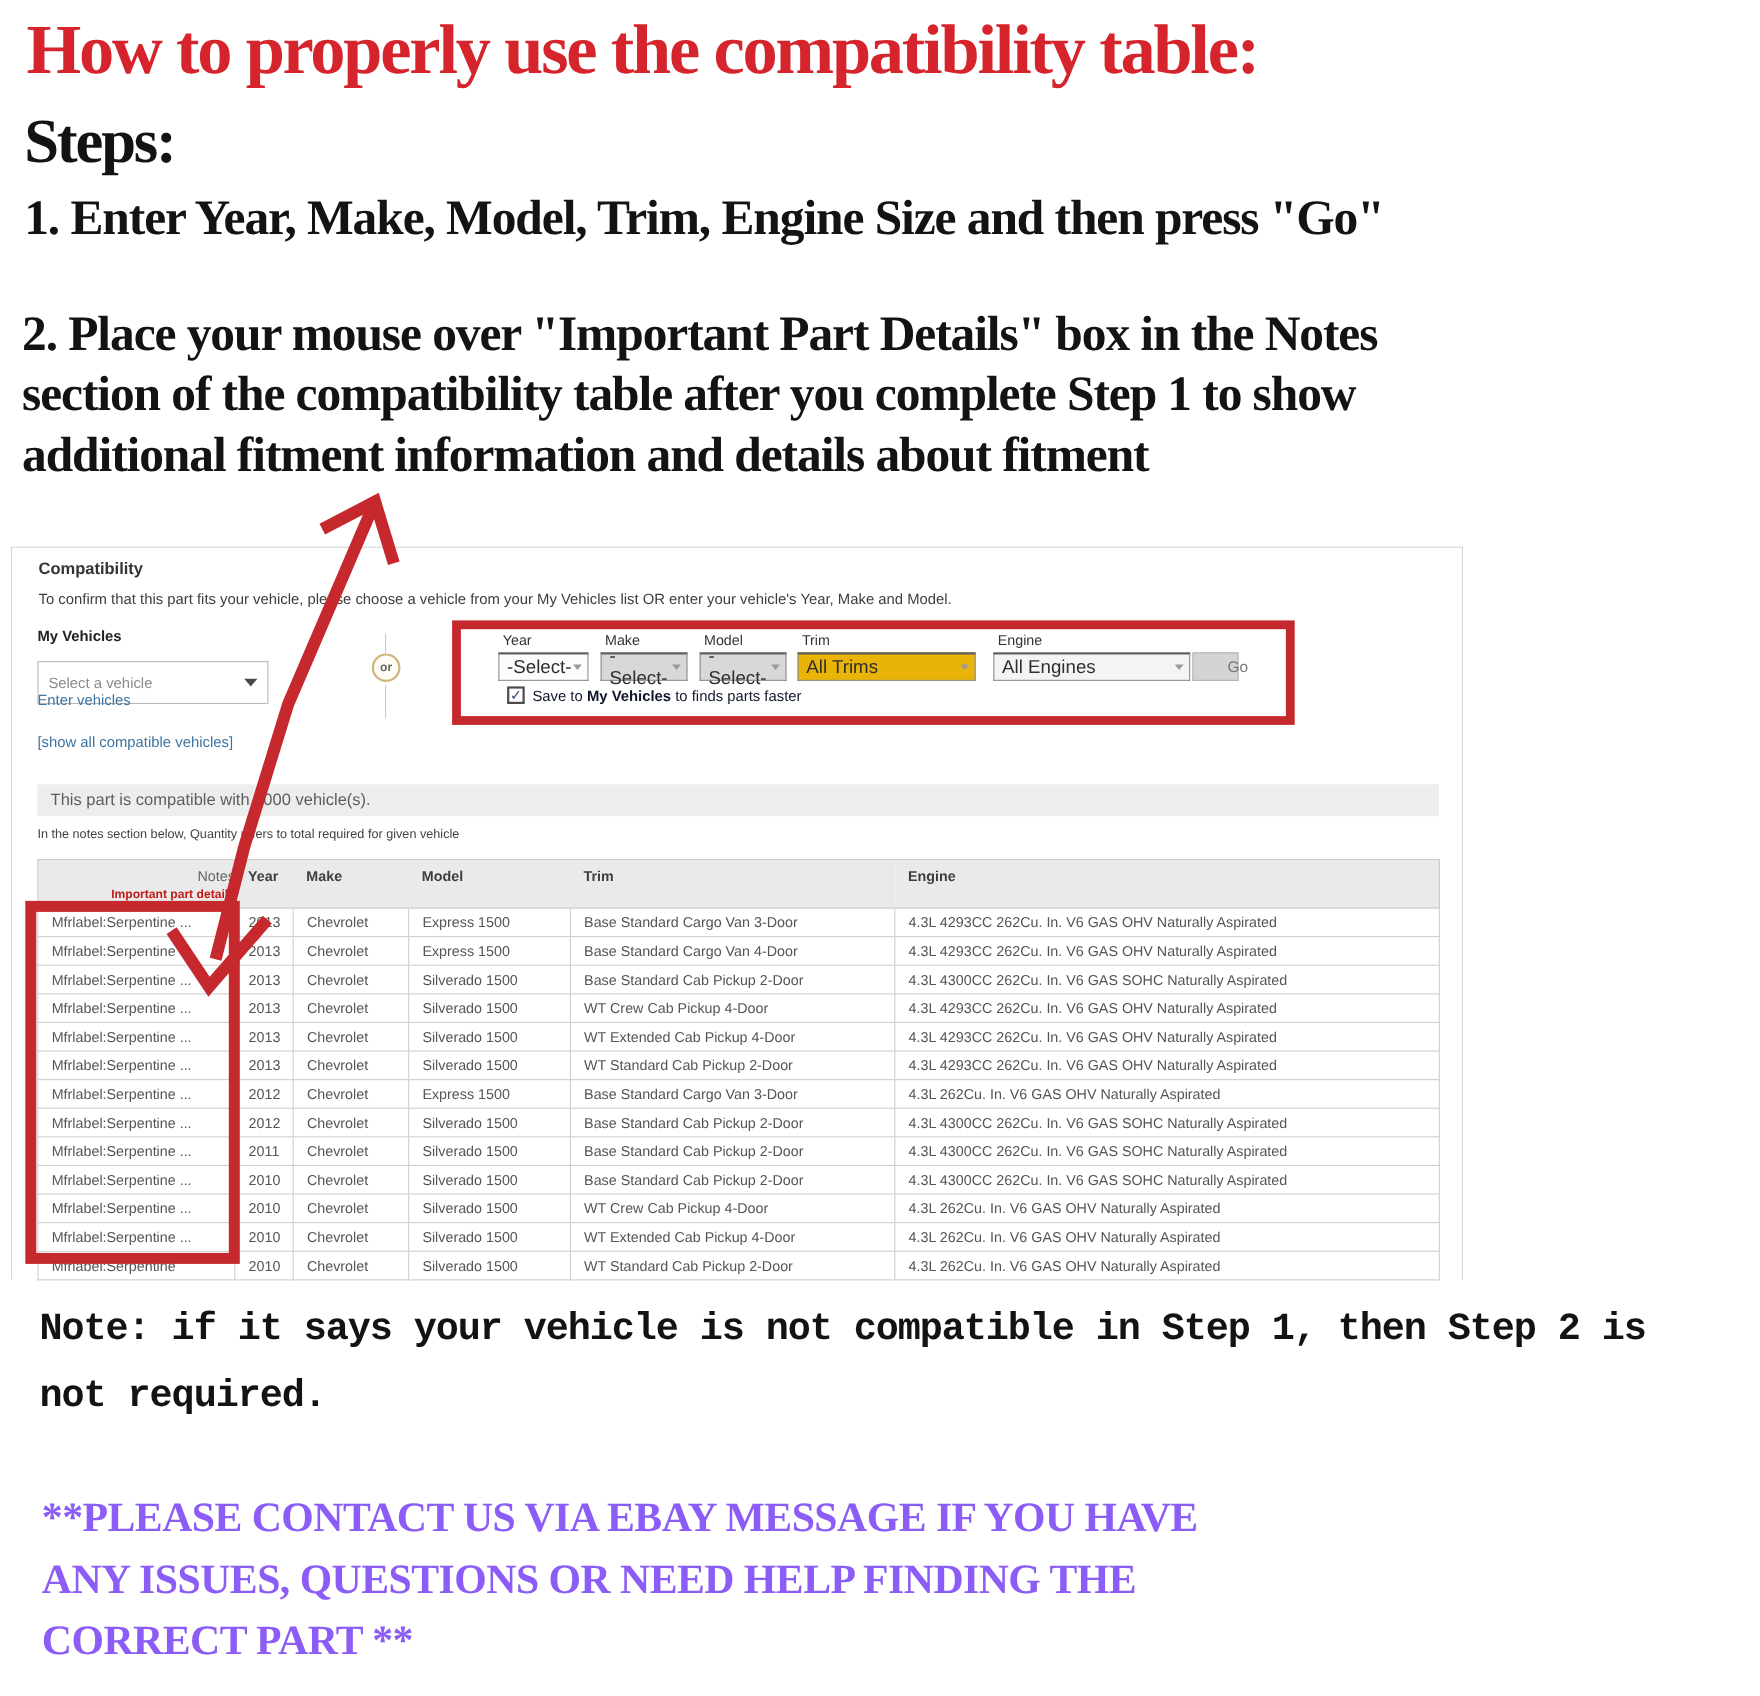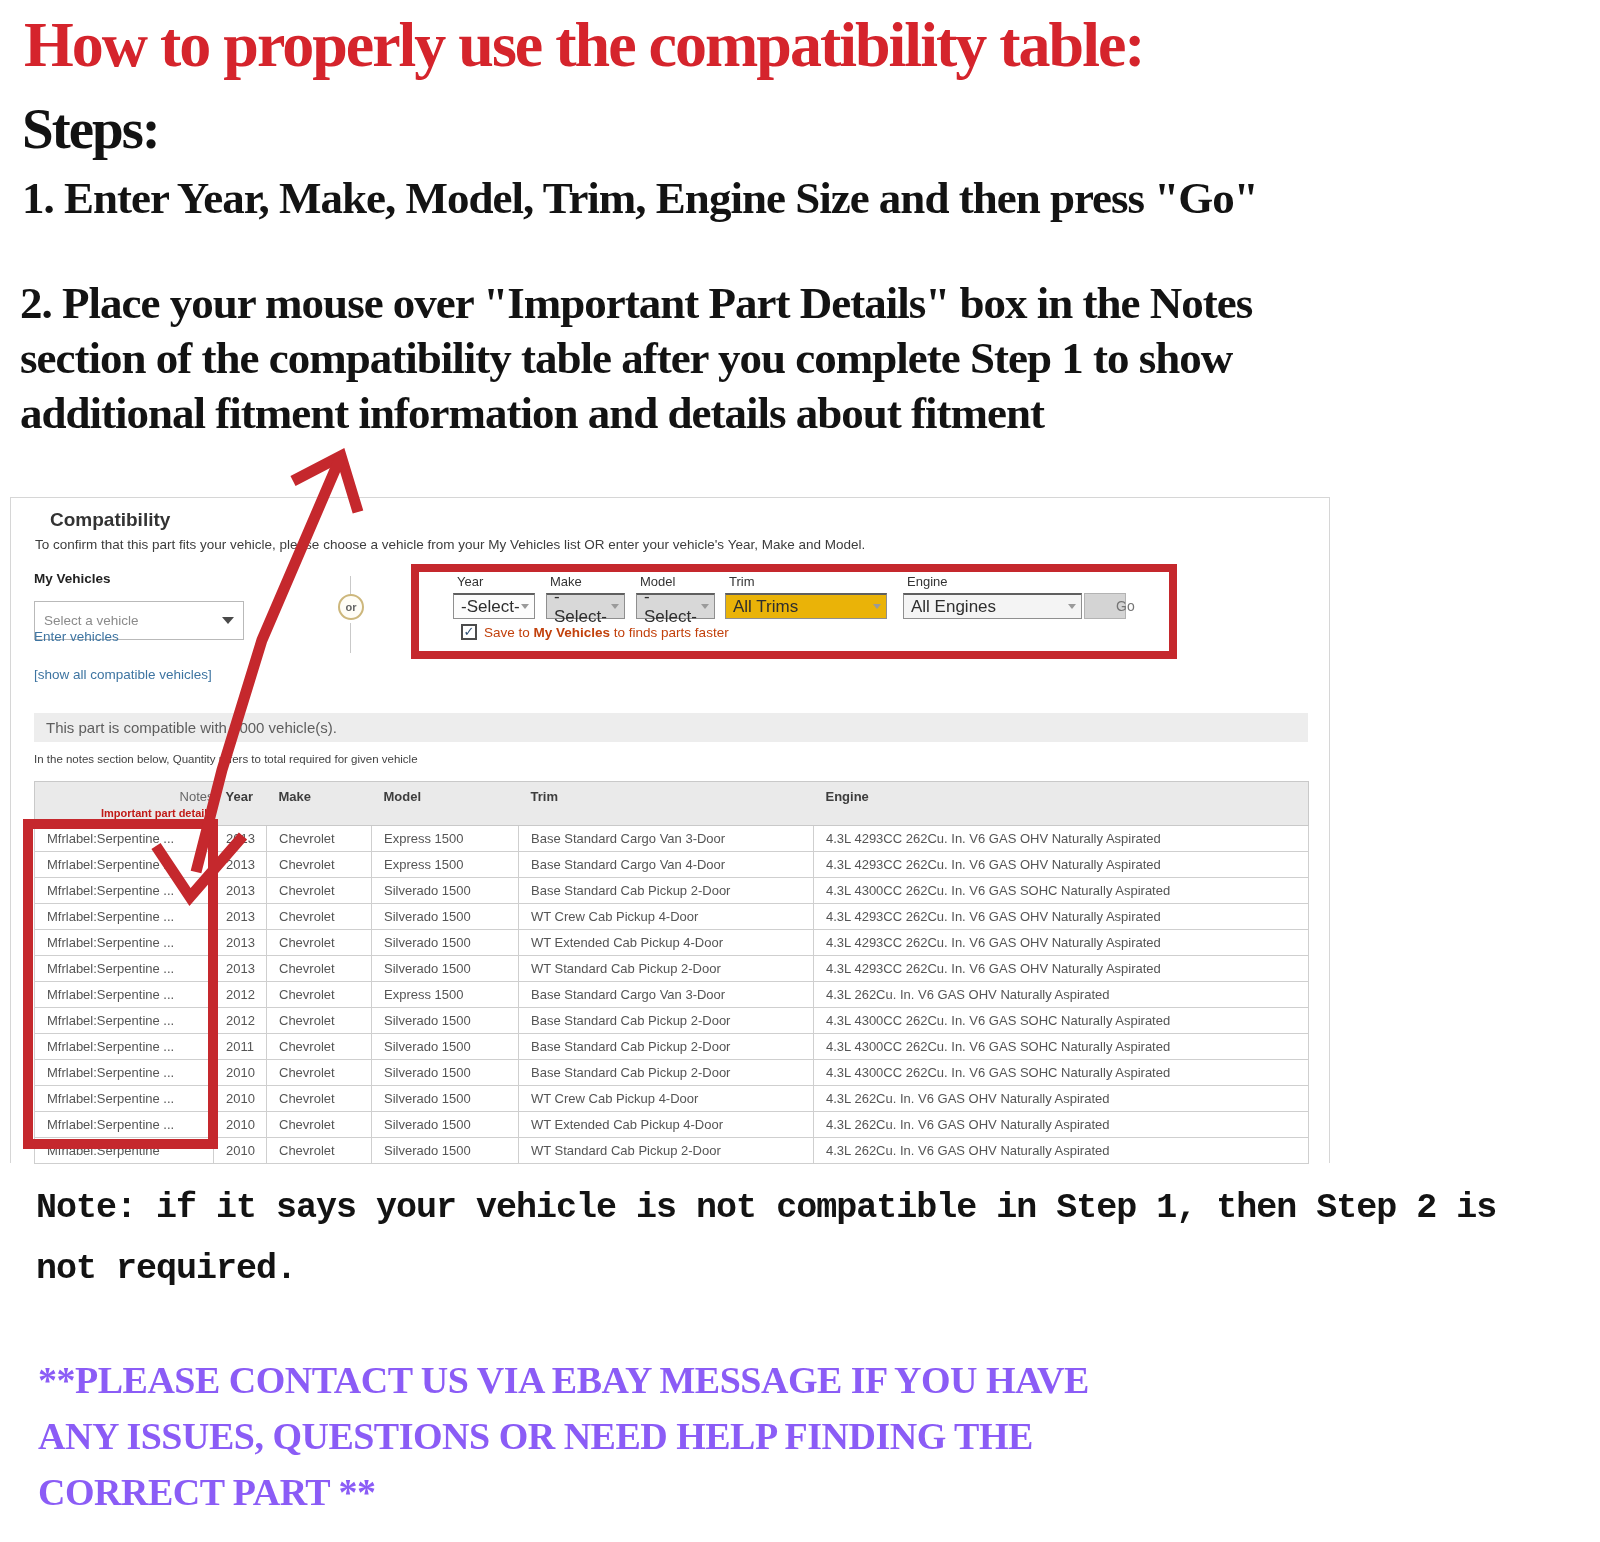--- a/index.html
+++ b/index.html
@@ -13,21 +13,21 @@
   #steps-heading{left:22px;top:96px;font-size:57px;letter-spacing:-2px;color:#131313;}
   #step1-text{left:22px;top:172px;font-size:45px;letter-spacing:-1px;color:#131313;white-space:nowrap;}
   #step2-text{left:20px;top:276px;font-size:45px;line-height:55px;letter-spacing:-1px;color:#131313;white-space:pre-line;}
   #note-text{left:36px;top:1178px;font-size:35px;line-height:61px;letter-spacing:-1px;color:#131313;white-space:pre-line;font-family:Liberation Mono, monospace;}
   #contact-text{left:38px;top:1352px;font-size:38px;line-height:56px;letter-spacing:-0.5px;color:#8b5cf6;white-space:pre-line;}
 
   
   #widget{left:10px;top:497px;width:1318px;height:665px;background:#fff;
           border:1px solid #d6d6d6;border-bottom:none;}
   #widget .abs{position:absolute;}
-  .w-title{left:39px;top:11px;font-size:19px;font-weight:bold;color:#333;}
+  .w-title{left:24px;top:11px;font-size:15px;font-weight:bold;color:#333;}
   .w-desc{left:24px;top:39px;font-size:13.5px;color:#3d3d3d;white-space:nowrap;}
   .mv-label{left:23px;top:73px;font-size:13.5px;font-weight:bold;color:#222;}
   .mv-select{left:23px;top:103px;width:210px;height:39px;background:#fff;border:1px solid #b9b9b9;
              box-sizing:border-box;display:flex;align-items:center;justify-content:space-between;
              padding:0 9px;cursor:pointer;}
   .mv-text{font-size:13.5px;color:#8b8b8b;}
   .tri-down{width:0;height:0;border-left:6px solid transparent;border-right:6px solid transparent;
             border-top:7px solid #4a4a4a;}
   .w-link{font-size:13.5px;color:#3d74a1;text-decoration:none;cursor:pointer;}
   #manage-link{left:23px;top:131px;}
@@ -47,21 +47,21 @@
   .fld1 .f-label{left:446px;} .fld1 .f-select{left:442px;width:82px;background:#fcfcfc;}
   .fld2 .f-label{left:539px;} .fld2 .f-select{left:535px;width:79px;background:#d8d8d8;}
   .fld3 .f-label{left:629px;} .fld3 .f-select{left:625px;width:79px;background:#d8d8d8;}
   .fld4 .f-label{left:718px;} .fld4 .f-select{left:714px;width:162px;background:#eab308;}
   .fld5 .f-label{left:896px;} .fld5 .f-select{left:892px;width:179px;background:#f4f4f4;}
   .go-btn{left:1073px;top:95px;width:42px;height:26px;box-sizing:border-box;background:#d4d4d4;
           border:1px solid #b3b3b3;color:#757575;font-size:14px;text-align:center;line-height:24px;cursor:pointer;padding-left:31px;}
   .save-row{left:450px;top:126px;display:flex;align-items:center;gap:7px;}
   .chk{width:16px;height:16px;box-sizing:border-box;border:2px solid #4c4c4c;background:#fff;
        font-size:13px;line-height:12px;text-align:center;color:#2f4f73;cursor:pointer;}
-  .save-txt{font-size:13.5px;color:#c2410c;}
+  .save-txt{font-size:13.5px;color:#0f172a;}
 
   
   .banner{left:23px;top:215px;width:1274px;height:29px;background:#ededed;box-sizing:border-box;
           font-size:15px;color:#5e5e5e;line-height:29px;padding-left:12px;}
   .hint{left:23px;top:255px;font-size:11.5px;color:#424242;}
   #fit-table{left:23px;top:283px;width:1274px;border-collapse:collapse;table-layout:fixed;background:#fff;}
   #fit-table thead th{background:#eaeaea;border-top:1px solid #c9c9c9;border-bottom:1px solid #c9c9c9;
           text-align:left;vertical-align:top;padding:7px 0 6px 12px;font-size:13px;font-weight:bold;color:#3d3d3d;}
   #fit-table thead th:first-child{border-left:1px solid #c9c9c9;text-align:right;}
   #fit-table thead th:last-child{border-right:1px solid #c9c9c9;}

